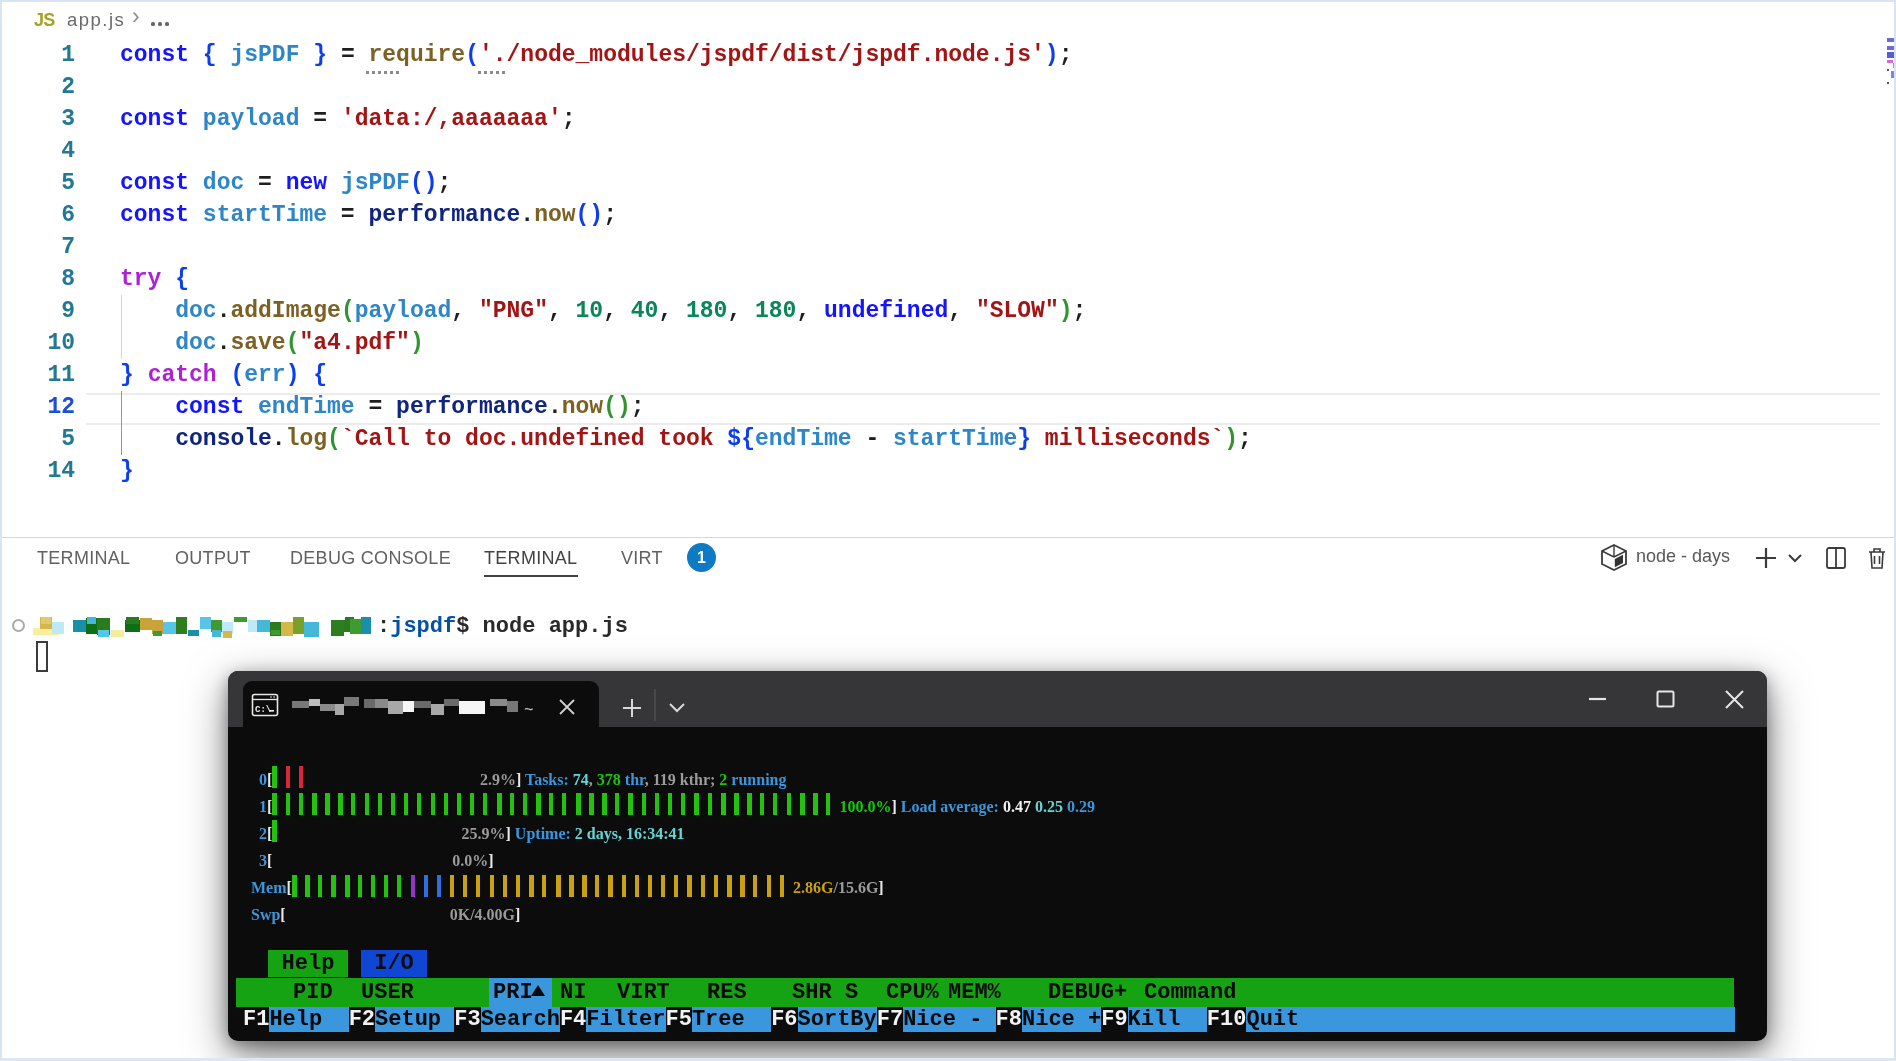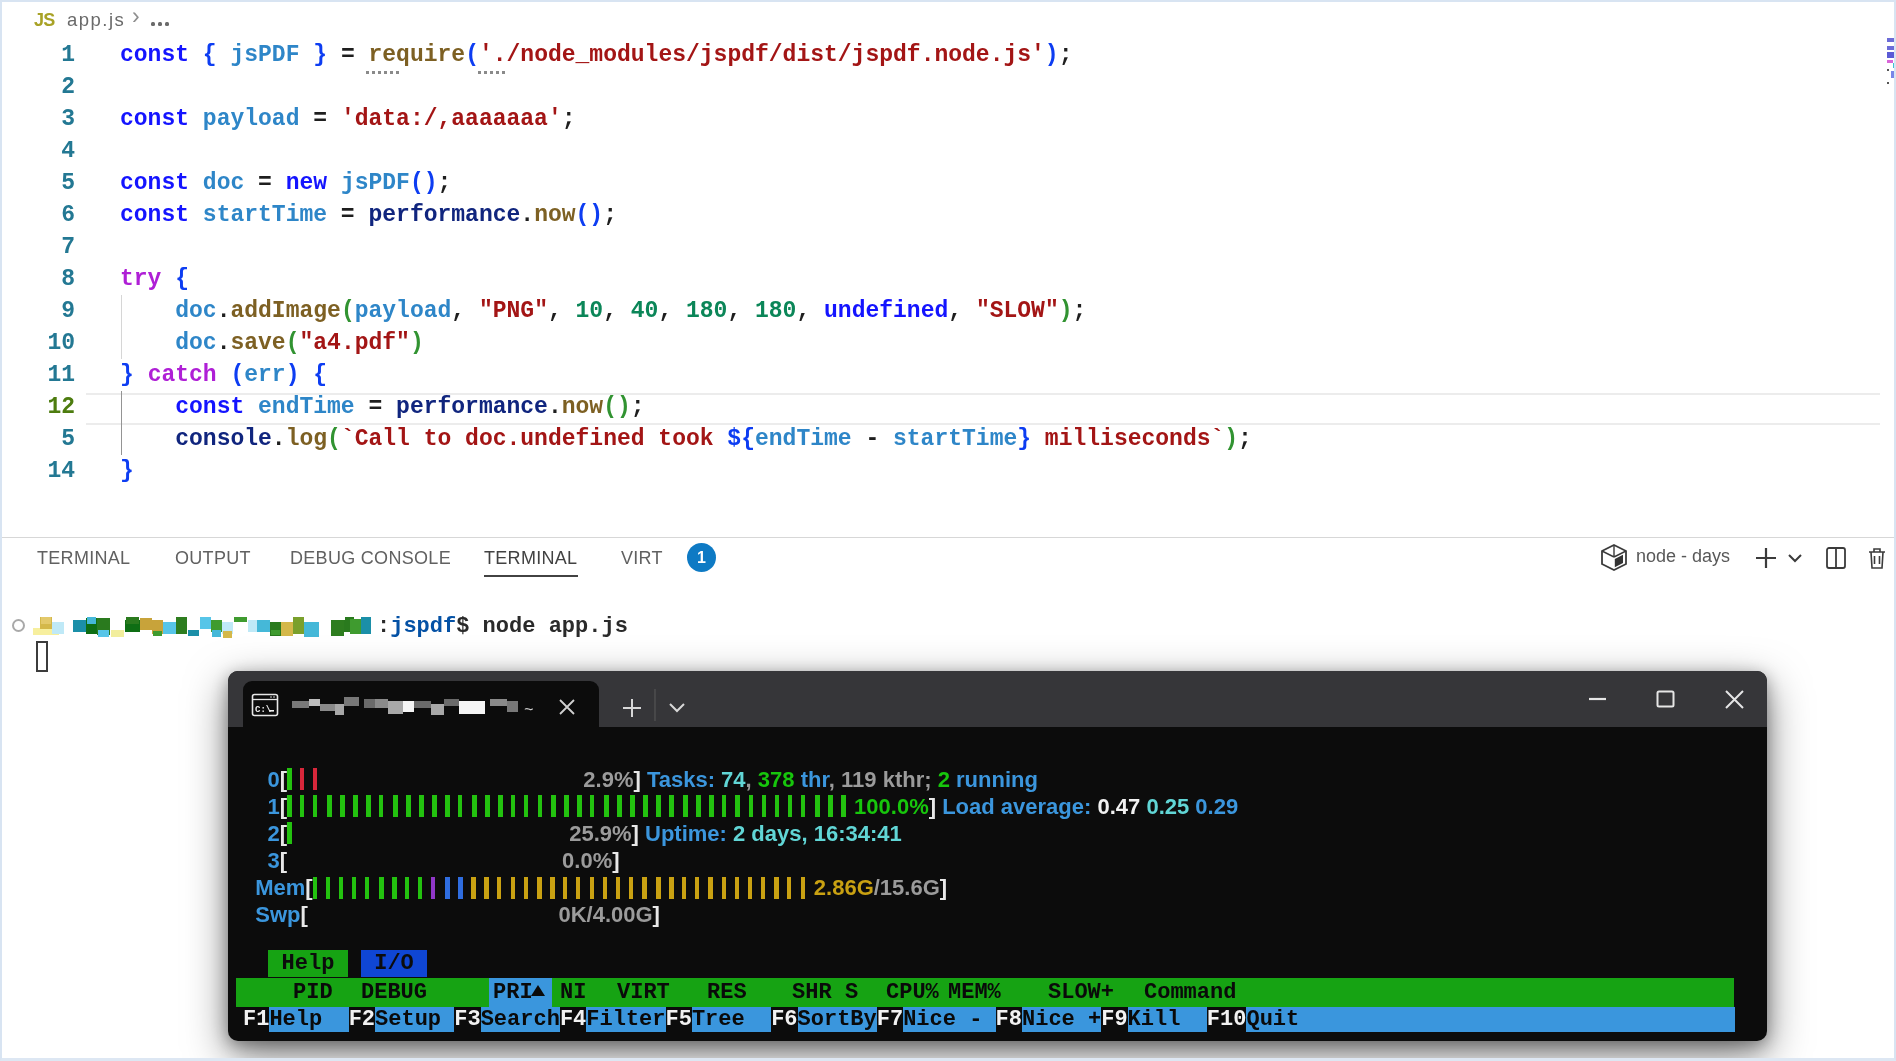--- a/index.html
+++ b/index.html
@@ -1,20 +1,20 @@
 <!DOCTYPE html>
 <html><head><meta charset="utf-8"><style>
 *{margin:0;padding:0;box-sizing:border-box}
 html,body{width:1896px;height:1061px;background:#fff;overflow:hidden;position:relative;font-family:"Liberation Sans",sans-serif}
 #frame{position:absolute;inset:0;border:2px solid #d8e4f2;border-bottom:3px solid #dde7f3;pointer-events:none;z-index:99}
 pre,s,i,u{font-style:normal;text-decoration:none}
 
 .crow{position:absolute;left:120px;height:32px;line-height:32px;font-family:"Liberation Mono",monospace;font-size:23px;font-weight:700;white-space:pre;color:#1e1e1e}
 .gut{position:absolute;left:0;width:75px;height:32px;line-height:32px;text-align:right;font-family:"Liberation Mono",monospace;font-size:23px;font-weight:700;color:#237893}
-.ga{color:#4d7c0f}
+.ga{color:#1d4ed8}
 .kw{color:#1414ff} .ct{color:#af1fd6} .vr{color:#2e86c8} .bi{color:#10257e}
 .fn{color:#7d6023} .st{color:#a31515} .nu{color:#0b8658} .pu{color:#1e1e1e}
 .k1{color:#0d3df2} .k2{color:#319331}
 .dot{position:absolute;top:71px;height:3px;background:repeating-linear-gradient(90deg,#8a8a8a 0 3px,transparent 3px 6px)}
 #ig1{position:absolute;left:121px;top:295px;width:1px;height:64px;background:#d6d6d6}
 #ig2{position:absolute;left:121px;top:391px;width:1px;height:64px;background:#949494}
 .cl{position:absolute;left:86px;width:1794px;height:2px;background:#ececec}
 
 #bc{position:absolute;left:0;top:0;width:100%;height:37px;background:#fff}
 #jsico{position:absolute;left:34px;top:10px;font:800 18px "Liberation Sans";color:#a8a226;letter-spacing:-.8px}
@@ -34,21 +34,21 @@
 
 #circ{position:absolute;left:12px;top:619px;width:13px;height:13px;border:2px solid #a9a9a9;border-radius:50%}
 #prompt{position:absolute;left:377px;top:613px;height:27px;line-height:27px;font-family:"Liberation Mono",monospace;font-size:22px;font-weight:700;color:#2a2a2a;white-space:pre}
 #prompt b{color:#0451a5}
 #curs{position:absolute;left:36px;top:641px;width:12px;height:31px;border:2px solid #3c3c3c}
 
 #wt{position:absolute;left:228px;top:671px;width:1539px;height:370px;background:#0c0c0c;border-radius:10px;box-shadow:0 14px 42px rgba(0,0,0,.5),0 4px 16px rgba(0,0,0,.32)}
 #wtbar{position:absolute;left:228px;top:671px;width:1539px;height:56px;background:#363639;border-radius:10px 10px 0 0}
 #wttab{position:absolute;left:243px;top:681px;width:356px;height:46px;background:#0c0c0c;border-radius:9px 9px 0 0}
 .wtg{position:absolute;color:#ccc}
-.hrow{position:absolute;left:243.0px;height:27px;line-height:27px;font-family:Liberation Sans, sans-serif;font-size:22px;font-weight:700;white-space:pre;color:#ccc}
+.hrow{position:absolute;left:243.0px;height:27px;line-height:27px;font-family:Liberation Serif, serif;font-size:16px;font-weight:700;white-space:pre;color:#ccc}
 .hrow .b{display:inline-block;width:13.2px;height:22px;vertical-align:-3.5px}
 .b.g{background:linear-gradient(90deg,#23c20f 0 4.5px,transparent 4.5px)}
 .b.r{background:linear-gradient(90deg,#d8273a 0 4.5px,transparent 4.5px)}
 .b.p{background:linear-gradient(90deg,#9037c8 0 4.5px,transparent 4.5px)}
 .b.bl{background:linear-gradient(90deg,#2f6de0 0 4.5px,transparent 4.5px)}
 .b.y{background:linear-gradient(90deg,#c9a112 0 4.5px,transparent 4.5px)}
 .lb{color:#3b96dd} .wh{color:#e8e8e8} .gy{color:#9b9b9b} .gn{color:#17c60c}
 .bc{color:#61d6d6} .wt{color:#f2f2f2} .yl{color:#c9a112} .xb{font-weight:700}
 #mainbox{position:absolute;left:268.4px;top:949.5px;width:79.2px;height:27px;background:#16a313;color:#0c0c0c;font:700 22px "Liberation Mono";line-height:27px;text-align:center}
 #iobox{position:absolute;left:361px;top:949.5px;width:66px;height:27px;background:#0f46d4;color:#0c0c0c;font:700 22px "Liberation Mono";line-height:27px;text-align:center}
@@ -225,25 +225,25 @@
 <pre class="hrow" style="top:819.5px">    <s class="lb">2</s><s class="wh">[</s><i class="b g"></i>                                            <s class="gy">25.9%</s><s class="wh">]</s> <s class="lb">Uptime: </s><s class="bc">2 days, 16:34:41</s></pre>
 <pre class="hrow" style="top:846.5px">    <s class="lb">3</s><s class="wh">[</s>                                             <s class="gy">0.0%</s><s class="wh">]</s></pre>
 <pre class="hrow" style="top:874px">  <s class="lb">Mem</s><s class="wh">[</s><i class="b g"></i><i class="b g"></i><i class="b g"></i><i class="b g"></i><i class="b g"></i><i class="b g"></i><i class="b g"></i><i class="b g"></i><i class="b g"></i><i class="b p"></i><i class="b bl"></i><i class="b bl"></i><i class="b y"></i><i class="b y"></i><i class="b y"></i><i class="b y"></i><i class="b y"></i><i class="b y"></i><i class="b y"></i><i class="b y"></i><i class="b y"></i><i class="b y"></i><i class="b y"></i><i class="b y"></i><i class="b y"></i><i class="b y"></i><i class="b y"></i><i class="b y"></i><i class="b y"></i><i class="b y"></i><i class="b y"></i><i class="b y"></i><i class="b y"></i><i class="b y"></i><i class="b y"></i><i class="b y"></i><i class="b y"></i><i class="b y"></i><s class="yl xb">2.86G</s><s class="gy">/15.6G</s><s class="wh">]</s></pre>
 <pre class="hrow" style="top:900.5px">  <s class="lb">Swp</s><s class="wh">[</s>                                         <s class="gy">0K/4.00G</s><s class="wh">]</s></pre>
 
 <div id="mainbox">Help</div>
 <div id="iobox">I/O</div>
 <div id="hdr"></div>
 <div id="pricell"></div>
 <div class="ht" style="left:293px">PID</div>
-<div class="ht" style="left:361px">DEBUG</div>
+<div class="ht" style="left:361px">USER</div>
 <div class="ht" style="left:493px">PRI</div>
 <div class="ht" style="left:560px">NI</div>
 <div class="ht" style="left:617px">VIRT</div>
 <div class="ht" style="left:707px">RES</div>
 <div class="ht" style="left:792px">SHR</div>
 <div class="ht" style="left:845px">S</div>
 <div class="ht" style="left:886px">CPU%</div>
 <div class="ht" style="left:948px">MEM%</div>
-<div class="ht" style="left:1048px">SLOW+</div>
+<div class="ht" style="left:1048px">DEBUG+</div>
 <div class="ht" style="left:1144px">Command</div>
 <div style="position:absolute;left:531px;top:985px;width:0;height:0;border-left:7px solid transparent;border-right:7px solid transparent;border-bottom:11px solid #0a0a0a"></div>
 <pre id="fbar"><s class="fk">F1</s><s class="fl">Help  </s><s class="fk">F2</s><s class="fl">Setup </s><s class="fk">F3</s><s class="fl">Search</s><s class="fk">F4</s><s class="fl">Filter</s><s class="fk">F5</s><s class="fl">Tree  </s><s class="fk">F6</s><s class="fl">SortBy</s><s class="fk">F7</s><s class="fl">Nice - </s><s class="fk">F8</s><s class="fl">Nice +</s><s class="fk">F9</s><s class="fl">Kill  </s><s class="fk">F10</s><s class="fl">Quit</s><s class="fl">                                 </s></pre>
 <div id="frame"></div>
 </body></html>

